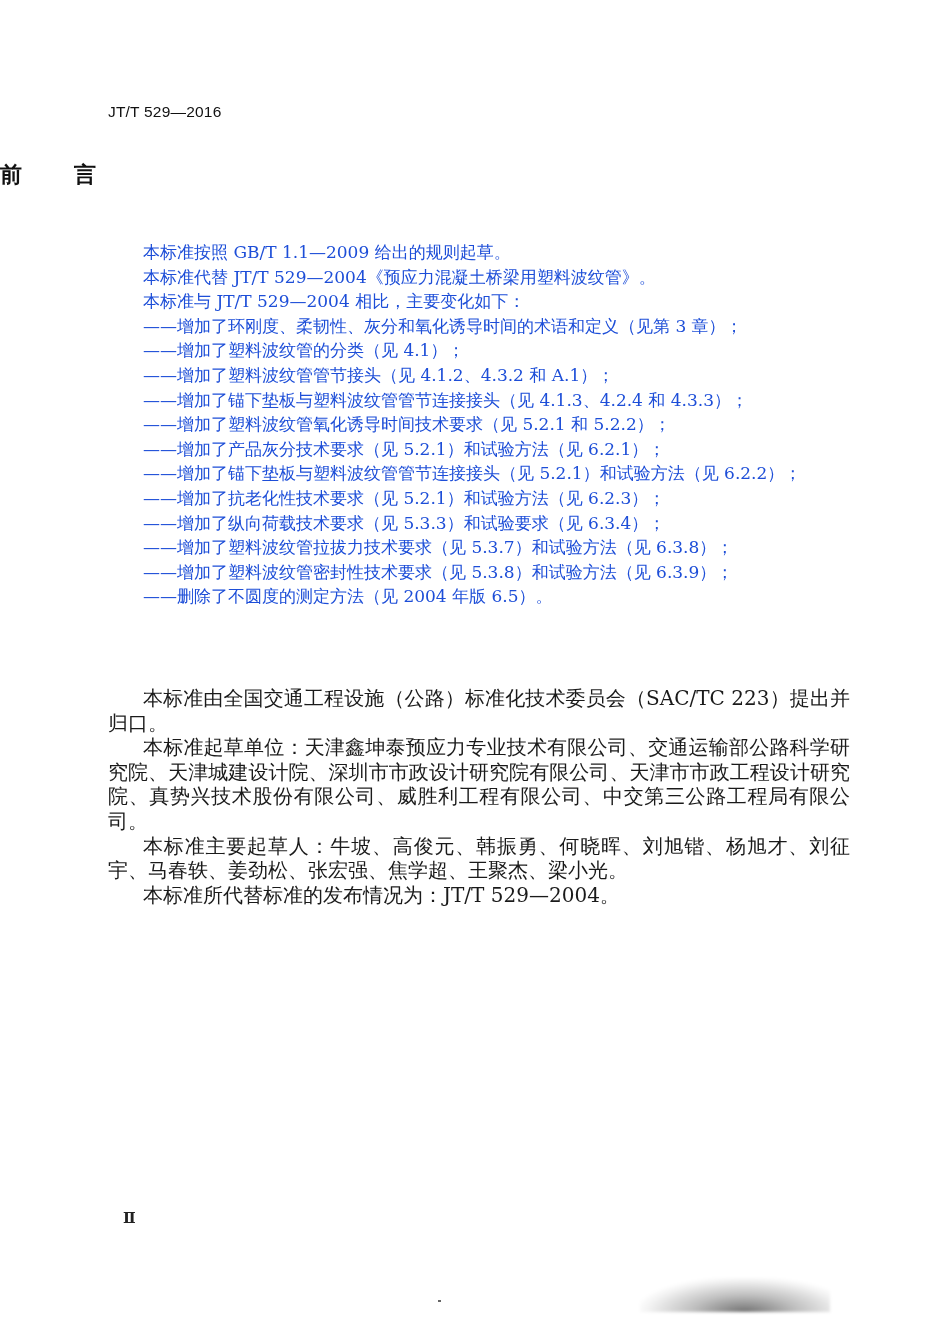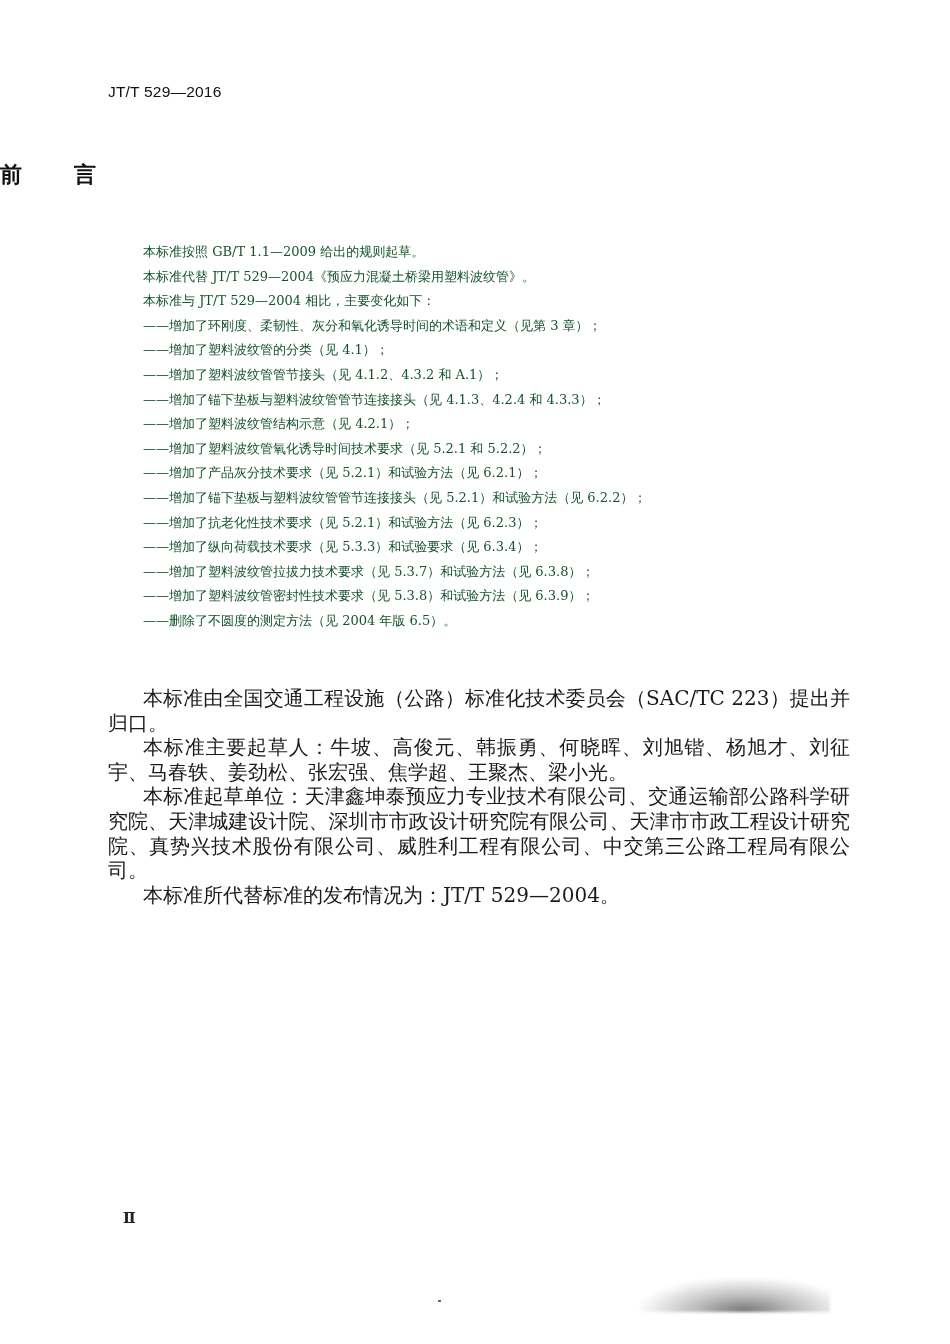--- a/index.html
+++ b/index.html
@@ -11,21 +11,21 @@
     width: 950px;
     height: 1344px;
     position: relative;
     overflow: hidden;
     color: #1a1a1a;
     font-family: "DejaVu Serif", "Liberation Serif", serif;
   }
   .header-code {
     position: absolute;
     left: 108px;
-    top: 83px;
+    top: 103px;
     font-family: "Liberation Sans", "DejaVu Sans", sans-serif;
     font-size: 15.5px;
     letter-spacing: 0.2px;
     color: #111;
   }
   .title {
     position: absolute;
     left: 0;
     width: 950px;
     top: 160px;
@@ -41,25 +41,25 @@
     display: inline-block;
     width: 52px;
   }
   .intro {
     position: absolute;
     left: 143px;
     top: 240px;
     width: 720px;
   }
   .line {
-    font-size: 13px;
+    font-size: 17px;
     line-height: 24.6px;
     height: 24.6px;
     white-space: nowrap;
-    color: #14532d;
+    color: #1d4ed8;
   }
   .line.change {
     padding-left: 0;
   }
   .section2 {
     position: absolute;
     left: 108px;
     top: 686px;
     width: 742px;
   }
@@ -108,35 +108,34 @@
 
 <div class="intro">
   <div class="line">本标准按照 GB/T 1.1—2009 给出的规则起草。</div>
   <div class="line">本标准代替 JT/T 529—2004《预应力混凝土桥梁用塑料波纹管》。</div>
   <div class="line">本标准与 JT/T 529—2004 相比，主要变化如下：</div>
   <div>
     <div class="line change">——增加了环刚度、柔韧性、灰分和氧化诱导时间的术语和定义（见第 3 章）；</div>
     <div class="line change">——增加了塑料波纹管的分类（见 4.1）；</div>
     <div class="line change">——增加了塑料波纹管管节接头（见 4.1.2、4.3.2 和 A.1）；</div>
     <div class="line change">——增加了锚下垫板与塑料波纹管管节连接接头（见 4.1.3、4.2.4 和 4.3.3）；</div>
-    <div class="line change">——增加了塑料波纹管结构示意（见 4.2.1）；</div>
     <div class="line change">——增加了塑料波纹管氧化诱导时间技术要求（见 5.2.1 和 5.2.2）；</div>
     <div class="line change">——增加了产品灰分技术要求（见 5.2.1）和试验方法（见 6.2.1）；</div>
     <div class="line change">——增加了锚下垫板与塑料波纹管管节连接接头（见 5.2.1）和试验方法（见 6.2.2）；</div>
     <div class="line change">——增加了抗老化性技术要求（见 5.2.1）和试验方法（见 6.2.3）；</div>
     <div class="line change">——增加了纵向荷载技术要求（见 5.3.3）和试验要求（见 6.3.4）；</div>
     <div class="line change">——增加了塑料波纹管拉拔力技术要求（见 5.3.7）和试验方法（见 6.3.8）；</div>
     <div class="line change">——增加了塑料波纹管密封性技术要求（见 5.3.8）和试验方法（见 6.3.9）；</div>
     <div class="line change">——删除了不圆度的测定方法（见 2004 年版 6.5）。</div>
   </div>
 </div>
 
 <div class="section2">
   <div class="para">本标准由全国交通工程设施（公路）标准化技术委员会（SAC/TC 223）提出并归口。</div>
+  <div class="para">本标准起草单位：天津鑫坤泰预应力专业技术有限公司、交通运输部公路科学研究院、天津城建设计院、深圳市市政设计研究院有限公司、天津市市政工程设计研究院、真势兴技术股份有限公司、威胜利工程有限公司、中交第三公路工程局有限公司。</div>
   <div class="para">本标准主要起草人：牛坡、高俊元、韩振勇、何晓晖、刘旭锴、杨旭才、刘征宇、马春轶、姜劲松、张宏强、焦学超、王聚杰、梁小光。</div>
-  <div class="para">本标准起草单位：天津鑫坤泰预应力专业技术有限公司、交通运输部公路科学研究院、天津城建设计院、深圳市市政设计研究院有限公司、天津市市政工程设计研究院、真势兴技术股份有限公司、威胜利工程有限公司、中交第三公路工程局有限公司。</div>
   <div class="para">本标准所代替标准的发布情况为：JT/T 529—2004。</div>
 </div>
 
 <div class="page-number">Ⅱ</div>
 
 <div class="scan-dot"></div>
 <div class="scan-smudge"></div>
 
 </body></html>

